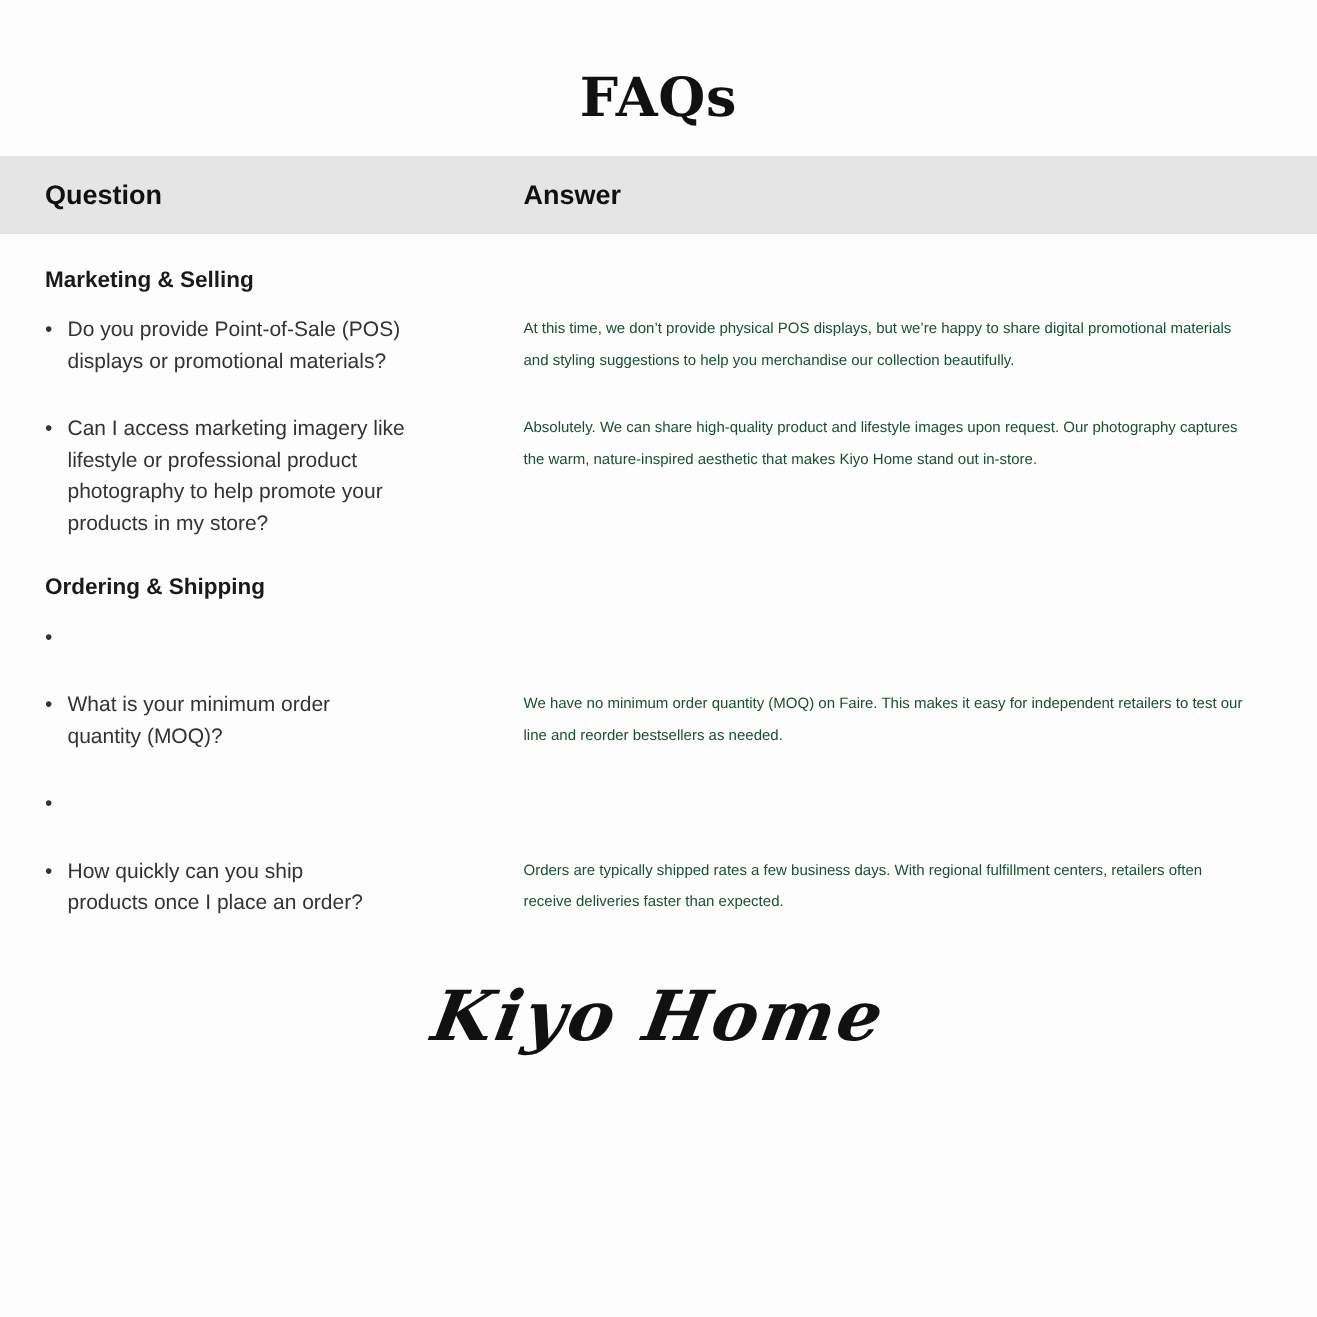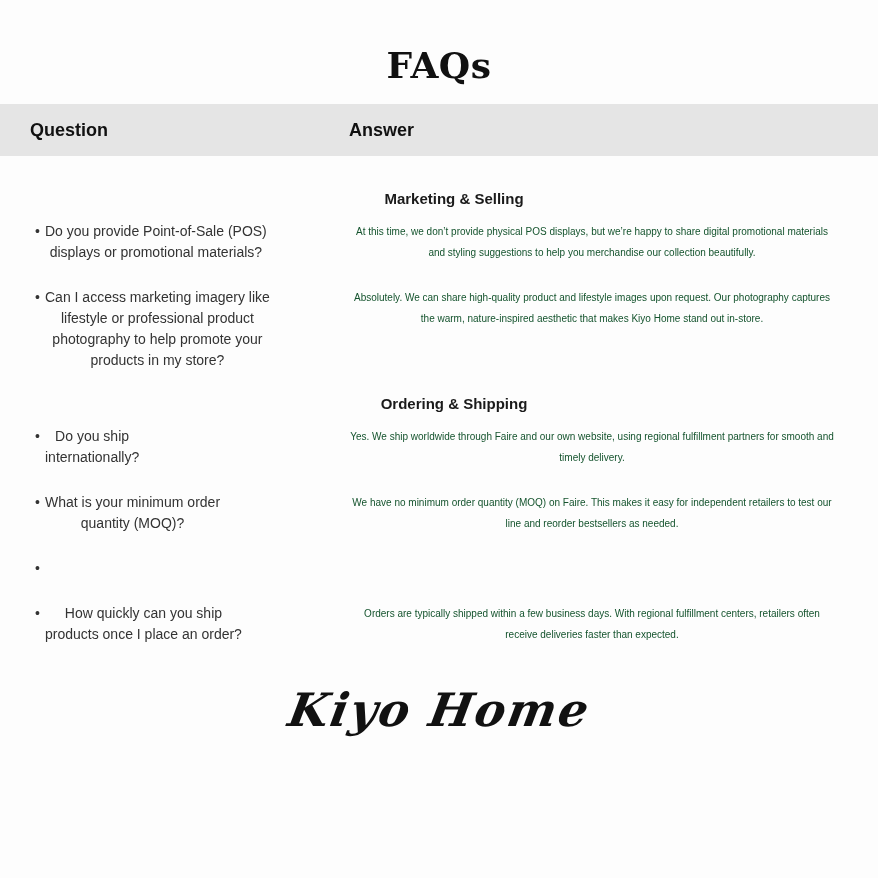--- a/index.html
+++ b/index.html
@@ -41,22 +41,21 @@
   .header-band .cols {
     height: 100%;
     align-items: center;
   }
   .col-header {
     font-weight: 700;
     font-size: 18px;
     color: #111111;
   }
   .content {
-    padding-top: 34px;
-    text-align: center;
+    padding-top: 22px;
   }
   .section-heading {
     margin: 0 0 13px 0;
     padding-left: 30px;
     font-size: 15px;
     font-weight: 700;
     color: #1a1a1a;
     line-height: 18px;
   }
   .section + .section .section-heading {
@@ -140,24 +139,21 @@
         <div class="answer-cell">Absolutely. We can share high-quality product and lifestyle images upon request. Our photography captures the warm, nature-inspired aesthetic that makes Kiyo Home stand out in-store.</div>
       </div>
     </div>
 
     <div class="section">
       <h3 class="section-heading">Ordering &amp; Shipping</h3>
 
       <div class="cols qa-row">
         <div class="question-cell">
           <span class="bullet">•</span>
-          <span class="question-text">Do you ship
-internationally?</span>
         </div>
-        <div class="answer-cell">Yes. We ship worldwide through Faire and our own website, using regional fulfillment partners for smooth and timely delivery.</div>
       </div>
 
       <div class="cols qa-row">
         <div class="question-cell">
           <span class="bullet">•</span>
           <span class="question-text">What is your minimum order
 quantity (MOQ)?</span>
         </div>
         <div class="answer-cell">We have no minimum order quantity (MOQ) on Faire. This makes it easy for independent retailers to test our line and reorder bestsellers as needed.</div>
       </div>
@@ -167,21 +163,21 @@
           <span class="bullet">•</span>
         </div>
       </div>
 
       <div class="cols qa-row">
         <div class="question-cell">
           <span class="bullet">•</span>
           <span class="question-text">How quickly can you ship
 products once I place an order?</span>
         </div>
-        <div class="answer-cell">Orders are typically shipped within a few business days. With regional fulfillment centers, retailers often receive deliveries faster than expected.</div>
+        <div class="answer-cell">Orders are typically shipped rates a few business days. With regional fulfillment centers, retailers often receive deliveries faster than expected.</div>
       </div>
     </div>
 
   </div>
 
   <div class="brand-logo">
     <span>Kiyo Home</span>
   </div>
 
 </div>

